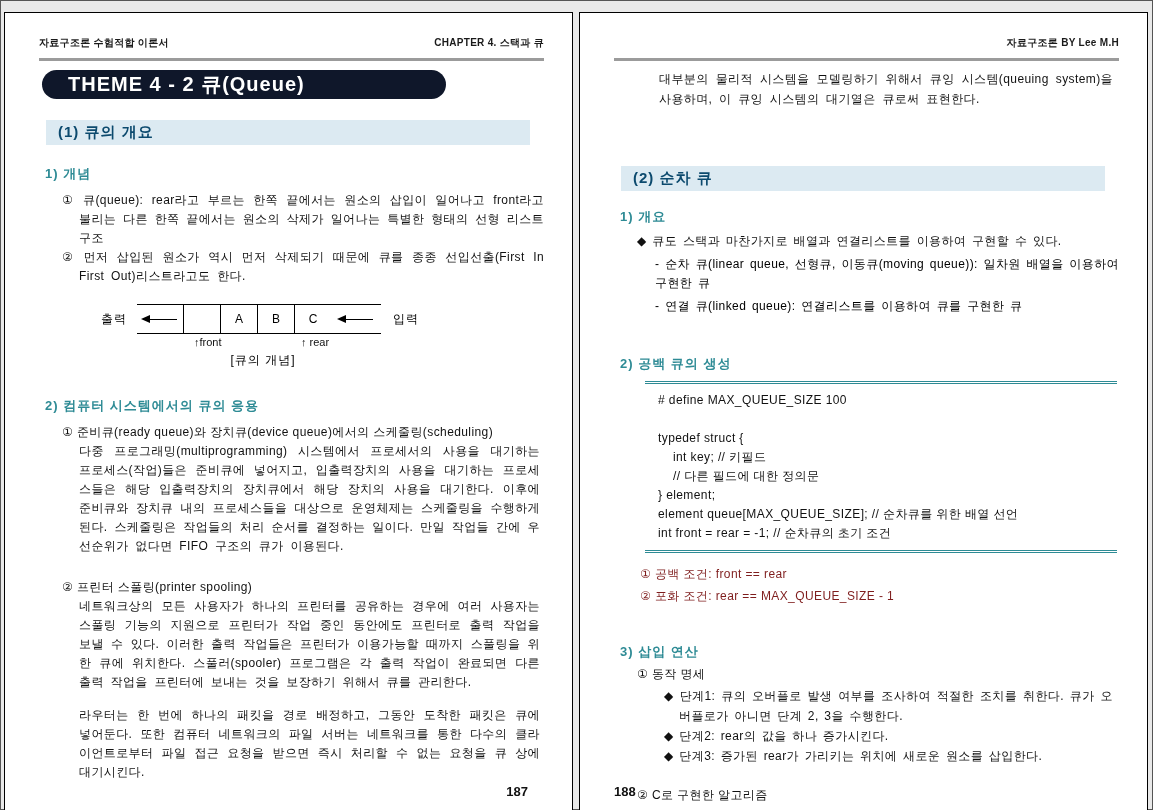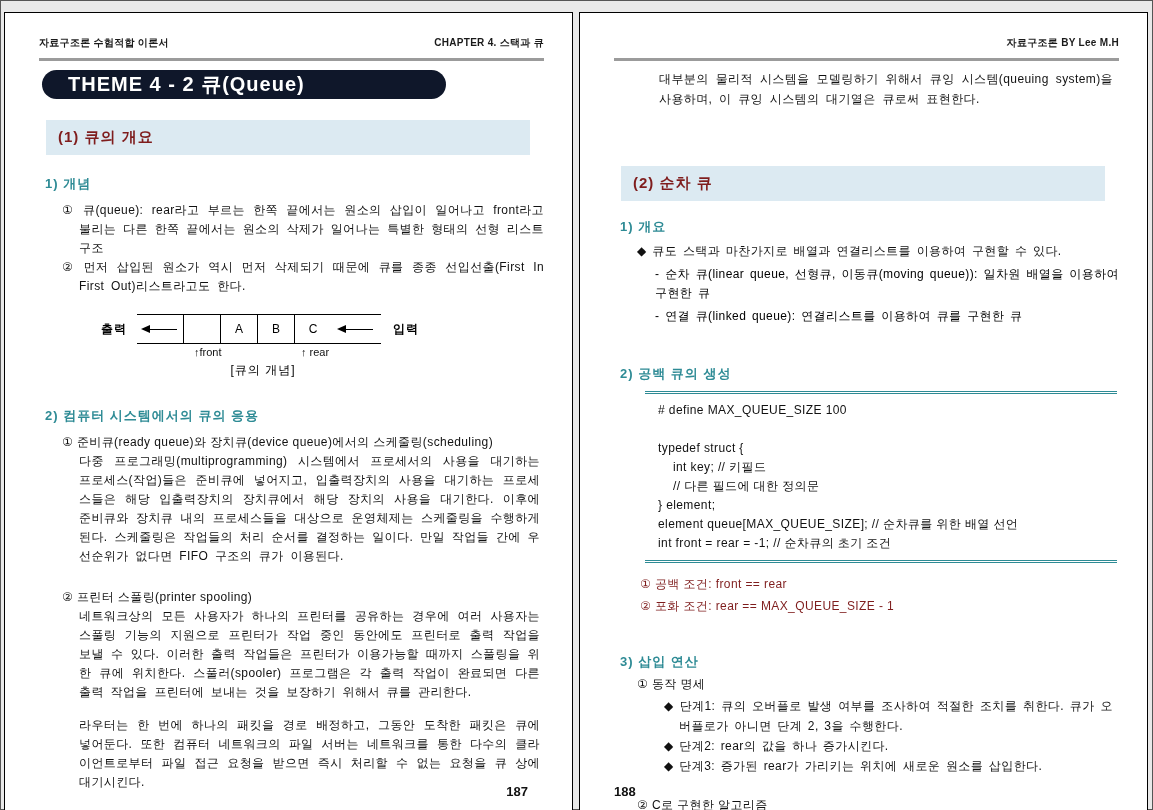--- a/index.html
+++ b/index.html
@@ -11,35 +11,35 @@
   .page-right { left:578px; }
   .content { padding:23px 28px 0 34px; }
 
   .hdr { display:flex; justify-content:space-between; font-size:10px; font-weight:bold; color:#1a1a1a; letter-spacing:0.3px; }
   .hdr-rule { height:3px; background:#9b9b9b; margin-top:8px; }
 
   .theme-pill { margin-top:9px; margin-left:3px; width:404px; height:29px; border-radius:15px;
     background:#0f172a; color:#fff; font-size:20px; font-weight:bold; letter-spacing:1px;
     display:flex; align-items:center; padding-left:26px; }
 
-  .band { margin-top:21px; margin-left:7px; width:484px; height:35px; background:#DCEAF2;
-    font-size:15px; font-weight:bold; color:#7f1d1d; display:flex; align-items:center; padding-left:12px; letter-spacing:1px; }
+  .band { margin-top:21px; margin-left:7px; width:484px; height:25px; background:#DCEAF2;
+    font-size:15px; font-weight:bold; color:#0c4a6e; display:flex; align-items:center; padding-left:12px; letter-spacing:1px; }
 
   .tealsub { margin-top:20px; margin-left:6px; color:#2E8B95; font-size:13px; font-weight:bold; letter-spacing:1px; }
 
   .bodytxt { font-size:12px; color:#111; line-height:19px; letter-spacing:0.4px; word-spacing:3px; text-align:justify; }
   .hang { padding-left:23px; text-indent:-17px; margin-left:17px; }
   .apps .app { margin-top:18px; }
   .app-title { font-size:12px; color:#111; line-height:19px; letter-spacing:0.4px; padding-left:23px; }
   .app-body { font-size:12px; color:#111; line-height:19px; letter-spacing:0.4px; word-spacing:3px; text-align:justify; padding-left:40px; padding-right:4px; }
 
   
   .qdiag { margin-top:18px; margin-left:62px; }
   .qrow { display:flex; align-items:center; height:30px; }
-  .qout,.qin { font-size:12px; font-weight:bold; letter-spacing:1px; }
+  .qout,.qin { font-size:12px; font-weight:normal; letter-spacing:1px; }
   .qout { margin-right:10px; } .qin { margin-left:12px; }
   .tube { height:30px; border-top:1px solid #000; border-bottom:1px solid #000; display:flex; align-items:center; justify-content:center; }
   .tube-l { width:46px; } .tube-r { width:50px; }
   .cell { width:37px; height:30px; border:1px solid #000; border-right:none; display:flex; align-items:center; justify-content:center; font-size:12px; }
   .cell:last-of-type { border-right:1px solid #000; }
   .harrow { position:relative; width:34px; height:1px; background:#000; }
   .harrow::before { content:""; position:absolute; left:-2px; top:-4px; width:0; height:0;
     border-right:9px solid #000; border-top:4px solid transparent; border-bottom:4px solid transparent; }
   .qlabels { position:relative; height:16px; font-size:11px; color:#111; }
   .qfront { position:absolute; left:93px; top:2px; }

